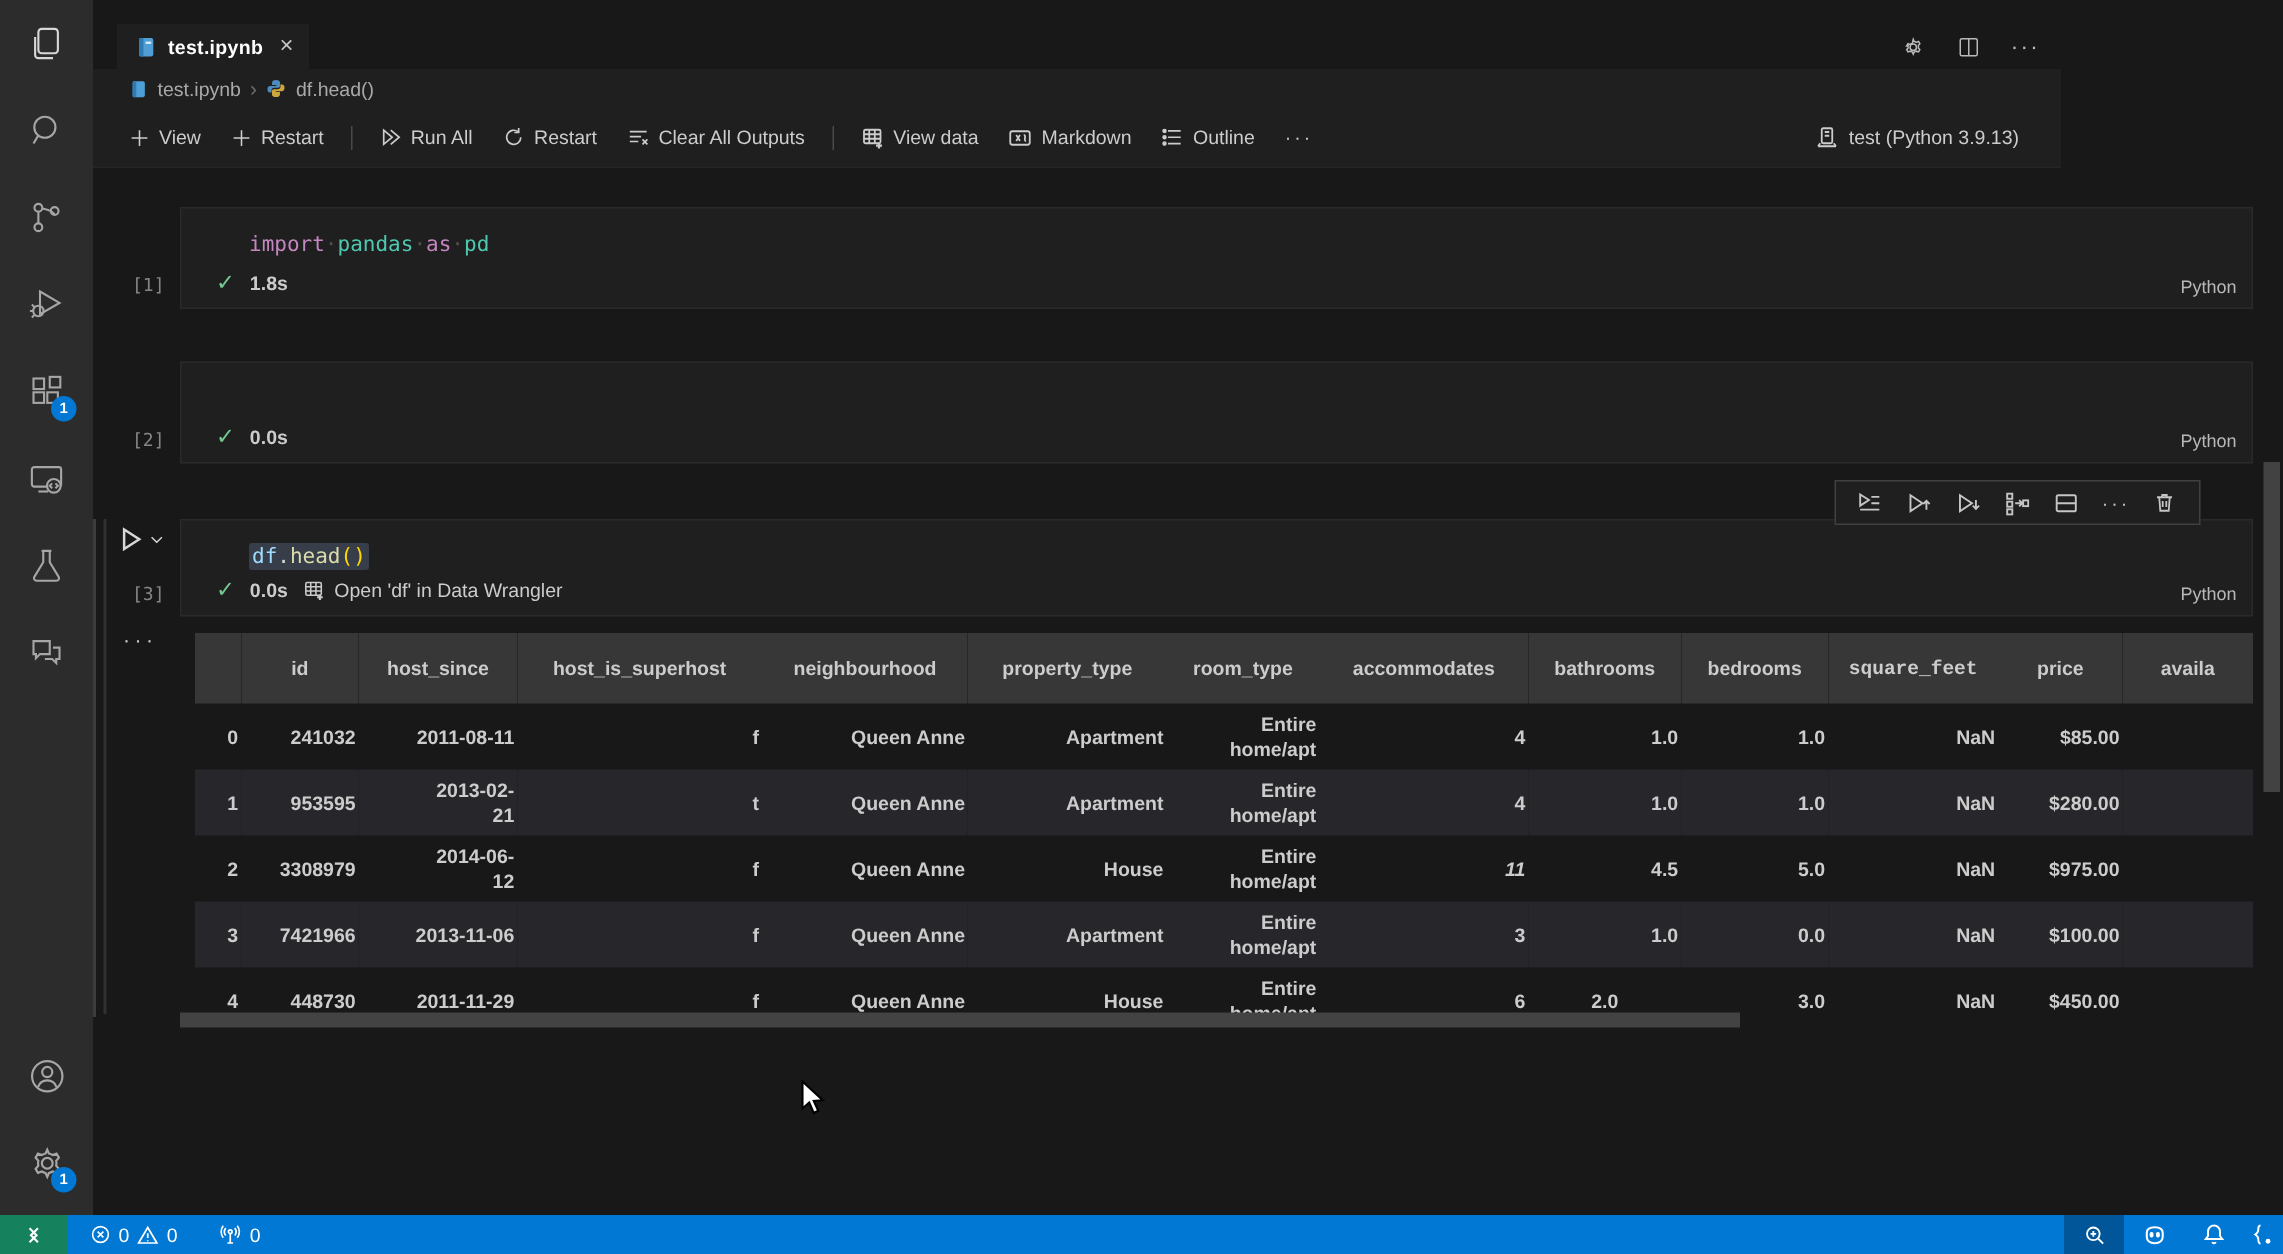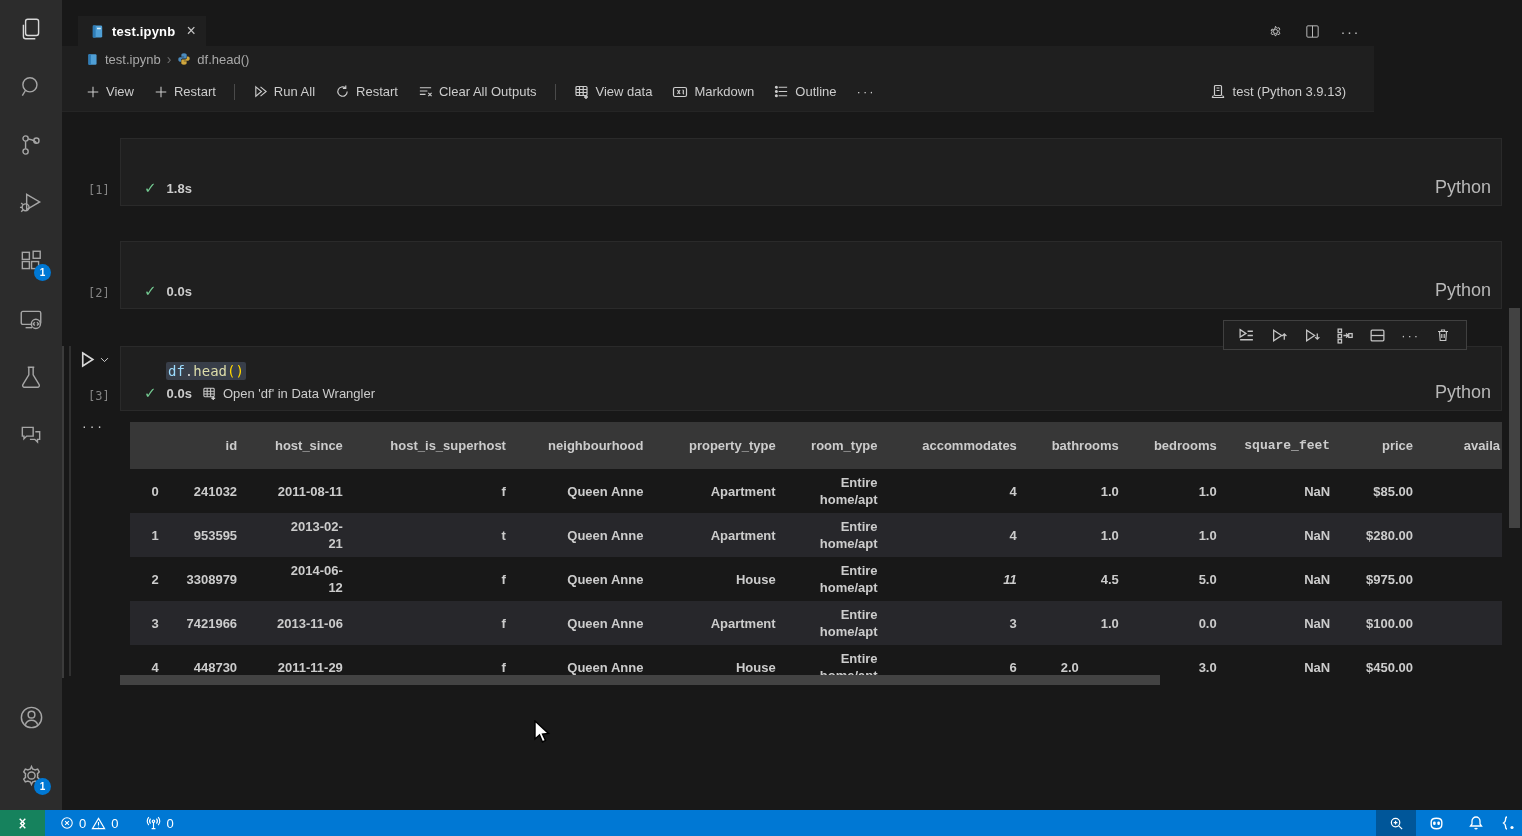--- a/index.html
+++ b/index.html
@@ -49,21 +49,21 @@
   .cell { position:absolute; left:58px; width:1382px; background:#1f1f1f; border:1px solid #2a2a2a; }
   .code-line { padding:14px 0 0 45px; font-family:"DejaVu Sans Mono","Liberation Mono",monospace;
                font-size:14px; line-height:20px; white-space:pre; }
   .tok-kw{color:#c586c0;} .tok-mod{color:#4ec9b0;} .tok-var{color:#9cdcfe;}
   .tok-op{color:#d4d4d4;} .tok-fn{color:#dcdcaa;} .tok-str{color:#ce9178;}
   .tok-br{color:#ffd700;} .tok-ws{color:#4e4e4e;}
   .code-hl { background:#383e49; border-radius:2px; padding:1px 2px; }
   .cell-status { position:absolute; left:23px; bottom:8px; display:flex; align-items:center; gap:10px;
                  color:#cccccc; font-size:13px; font-weight:600; }
   .check { color:#73c991; font-size:15px; font-weight:700; }
-  .lang-label { position:absolute; right:10px; bottom:7px; color:#b8b8b8; font-size:18px; }
+  .lang-label { position:absolute; right:10px; bottom:7px; color:#b8b8b8; font-size:12px; }
   .gutter-exec { position:absolute; color:#858585; font-family:"DejaVu Sans Mono",monospace; font-size:12px; }
   .dw-link { display:flex; align-items:center; gap:6px; cursor:pointer; font-weight:400; }
   .dw-link svg { stroke:#cccccc; fill:none; stroke-width:1.1; }
 
   .run-btn { position:absolute; left:16px; top:238px; display:flex; align-items:center; gap:2px; cursor:pointer; }
   .run-btn svg { stroke:#d7d7d7; fill:none; stroke-width:1.4; }
 
   .focus-bar-a { position:absolute; left:0px; top:234px; width:2px; height:332px; background:#3c3c3c; }
   .focus-bar-b { position:absolute; left:7px; top:234px; width:2px; height:330px; background:#303030; }
 
@@ -73,21 +73,21 @@
   .ct-item { cursor:pointer; display:flex; align-items:center; justify-content:center; width:26px; height:24px; }
   .ct-item svg { stroke:#c5c5c5; fill:none; stroke-width:1.2; }
   .ct-more { color:#c5c5c5; font-size:13px; letter-spacing:2px; }
 
   .output-more { position:absolute; left:20px; top:306px; color:#cccccc; letter-spacing:3px;
                  font-size:14px; cursor:pointer; }
 
   
   .out-table-wrap { position:absolute; left:68px; top:310px; width:1372px; overflow:hidden; }
   table.df { border-collapse:collapse; table-layout:fixed; color:#cccccc; font-size:13px; }
-  table.df th { background:#373737; font-weight:700; height:26px; text-align:right; padding:16px 2px;
+  table.df th { background:#373737; font-weight:700; height:26px; padding:16px 2px;
                 white-space:nowrap; overflow:hidden; }
   table.df td { height:44px; text-align:right; padding:0 2px; font-weight:600;
                 white-space:pre-line; line-height:17px; vertical-align:middle; }
   table.df tbody tr:nth-child(even) { background:#27272b; }
 
   .h-scrollbar { position:absolute; left:58px; top:563px; width:1040px; height:10px; background:#434343; }
   .v-scrollbar { position:absolute; left:1447px; top:196px; width:11px; height:220px; background:#424242; }
 
   
   .status-bar { position:absolute; left:0; bottom:0; width:1522px; height:26px; background:#0078d4;
@@ -294,20 +294,21 @@
             <path d="M6.5 4 H9.5 M6.5 6.5 H9.5"></path>
             <path d="M2 13.5 H14 M3.5 11.5 L2 13.5 M12.5 11.5 L14 13.5"></path>
           </svg>
         <span>test (Python 3.9.13)</span>
       </div>
     </div>
 
     <div class="nb-body">
 
       <div class="cell" style="top:26px;height:68px;">
+        <div class="code-line"><span class="tok-kw">import</span><span class="tok-ws">·</span><span class="tok-mod">pandas</span><span class="tok-ws">·</span><span class="tok-kw">as</span><span class="tok-ws">·</span><span class="tok-mod">pd</span></div>
         <div class="cell-status">
           <span class="check">✓</span>
           <span>1.8s</span>
         </div>
         <span class="lang-label">Python</span>
       </div>
       <span class="gutter-exec" style="left:26px;top:71px;">[1]</span>
 
       <div class="cell" style="top:129px;height:68px;">
         <div class="cell-status">

